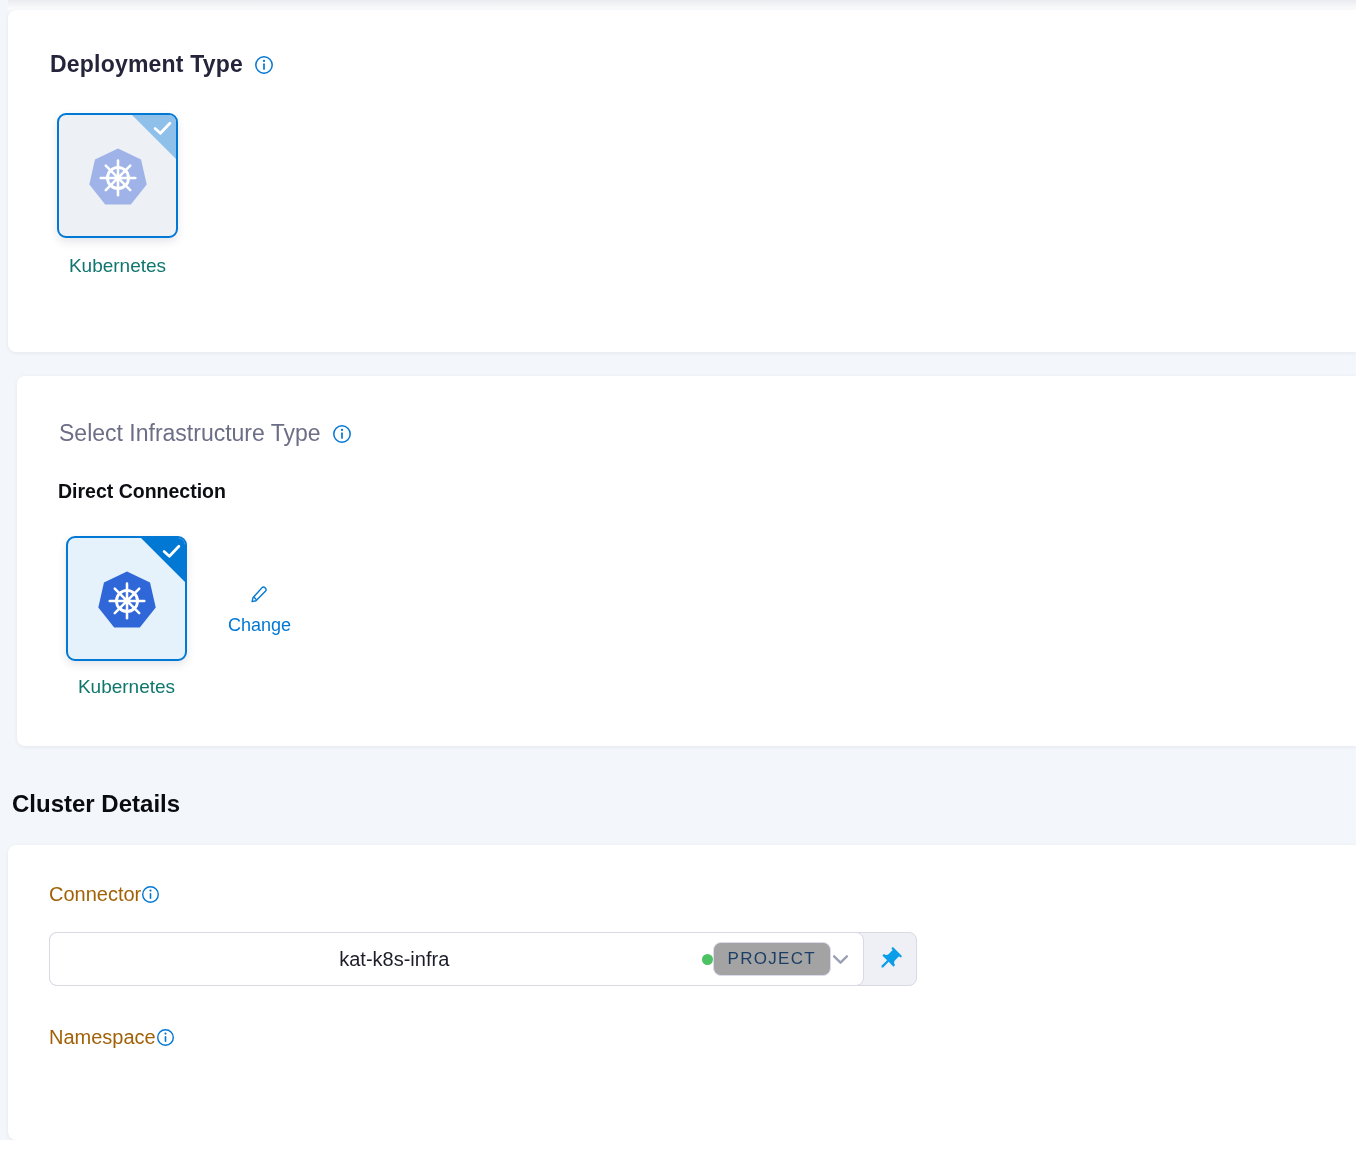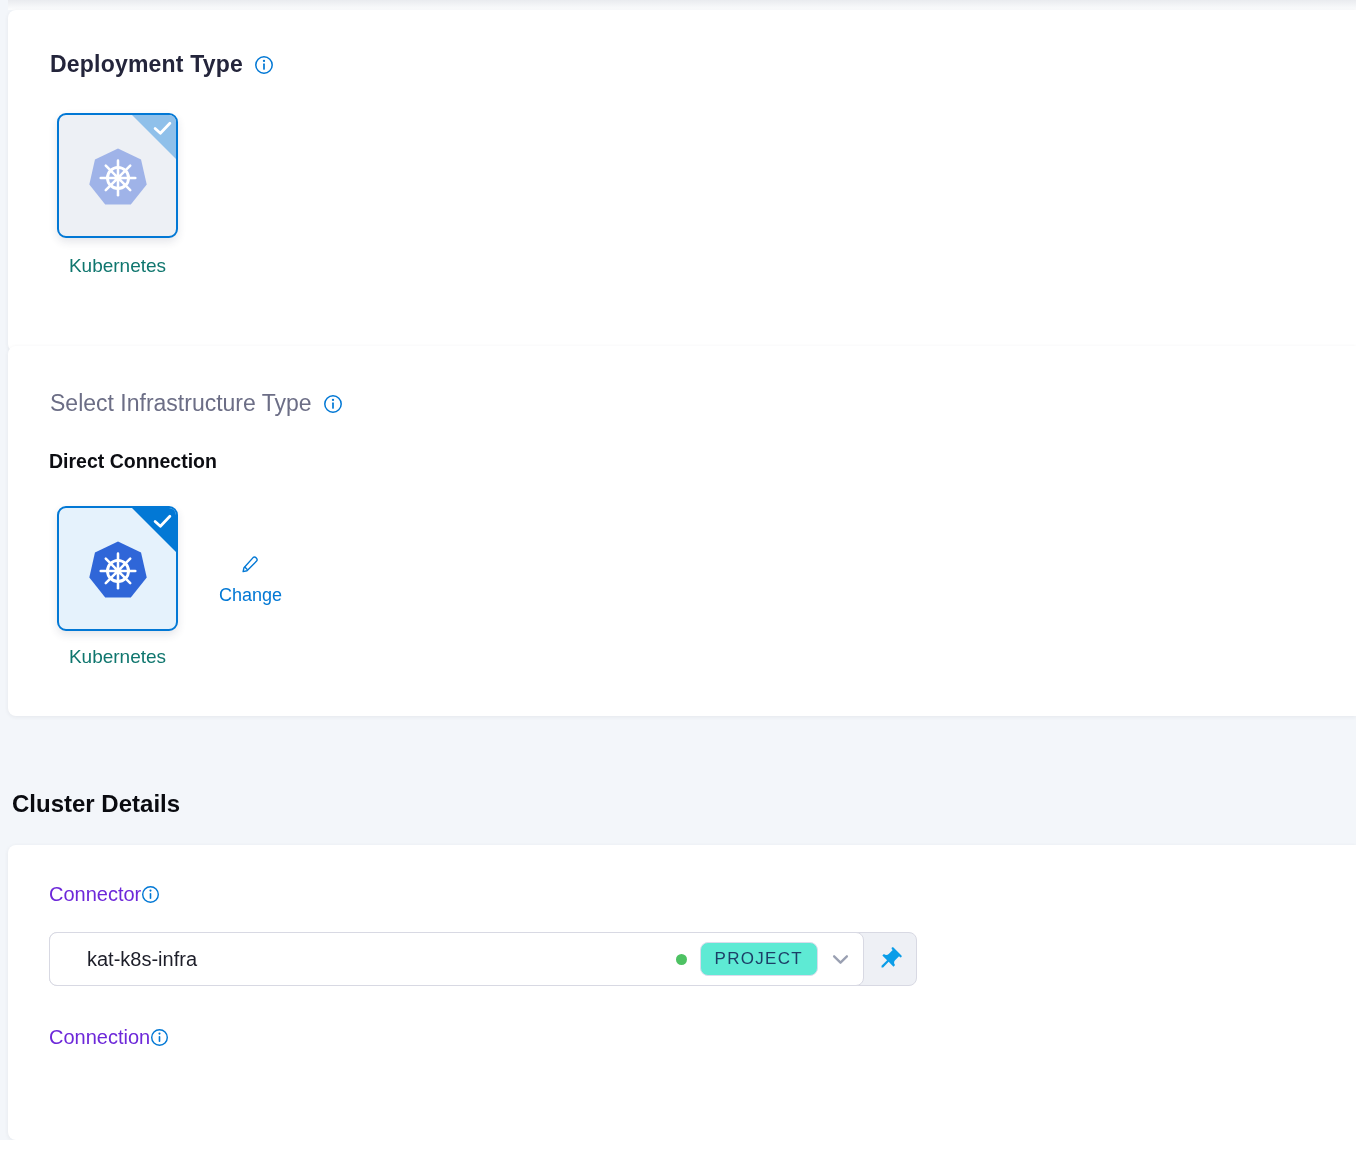--- a/index.html
+++ b/index.html
@@ -9,21 +9,21 @@
     background:#f3f6fa;
     font-family:"Liberation Sans", sans-serif;
     -webkit-font-smoothing:antialiased;
   }
   .card {
     position:absolute; left:8px; right:0; background:#ffffff;
     border-radius:8px 0 0 8px;
     box-shadow:0 1px 4px rgba(40,41,61,0.07);
   }
   .card1 { top:10px; height:342px; }
-  .card2 { top:346px; height:370px; }
+  .card2 { top:376px; height:370px;margin-left:9px; }
   .card3 { top:845px; height:295px; }
   .top-shade {
     position:absolute; left:8px; right:0; top:0; height:10px;
     background:linear-gradient(#e9ebef, #fcfdfe);
   }
   .footer-white { position:absolute; left:0; right:0; top:1140px; height:26px; background:#ffffff; }
 
   .section-head { position:absolute; display:flex; align-items:center; gap:11px; }
   .head-dep   { left:42px; top:41px; }
   .head-infra { left:42px; top:44px; }
@@ -79,41 +79,42 @@
   .pencil svg { width:21px; height:21px; }
 
   .cluster-title {
     position:absolute; left:8px; top:786px; margin:4px;
     font-size:24px; font-weight:700; color:#0a0b10;
   }
 
   .field-label {
     position:absolute; left:41px;
     display:flex; align-items:center; gap:0;
-    font-size:20px; font-weight:500; color:#6d28d9;
+    font-size:20px; font-weight:500; color:#a16207;
   }
   .label-conn { top:38px; }
   .label-ns   { top:181px; }
 
   .input-wrap {
     position:absolute; left:41px; width:868px; height:54px;
     border:1px solid #d8d9e3; border-radius:8px; background:#eef0f5;
   }
   .wrap-conn { top:87px; }
   .wrap-ns   { top:230px; }
   .input-main {
     position:absolute; left:-1px; top:-1px; height:54px; width:815px;
     background:#fff; border:1px solid #d8d9e3; border-radius:8px;
-    display:flex; align-items:center; padding:0 14px 0 37px; gap:13px;
+    display:flex; align-items:center; padding:0 14px 0 37px; 
     cursor:pointer;
+    text-align:center;
   }
   .input-value { flex:1; font-size:20px; color:#1d1e29; }
   .dot { width:11px; height:11px; border-radius:50%; background:#4dc263; flex:none; }
   .scope-badge {
-    border:1px solid #dadcec; border-radius:8px; background:#5eead4;
+    border:1px solid #dadcec; border-radius:8px; background:#a3a3a3;
     color:#1c3e66; font-size:17px; font-weight:500; letter-spacing:1.3px;
     padding:6px 14px; flex:none;
   }
   .chev { color:#9aa0b2; display:flex; margin-left:1px; cursor:pointer; }
   .chev svg { width:17px; height:11px; }
   .pin-btn {
     position:absolute; right:0; top:0; width:53px; height:100%;
     border:none; background:transparent; display:flex;
     align-items:center; justify-content:center; cursor:pointer; padding:0;
   }
@@ -235,21 +236,21 @@
       </span>
     </div>
     <button class="pin-btn">
       <svg viewBox="0 0 24 24">
           <path d="M16 9V4h1c.55 0 1-.45 1-1s-.45-1-1-1H7c-.55 0-1 .45-1 1s.45 1 1 1h1v5c0 1.66-1.34 3-3 3v2h5.97v7l1 1 1-1v-7H19v-2c-1.66 0-3-1.34-3-3z" fill="#0b9de8" transform="rotate(45 12 12)"></path>
         </svg>
     </button>
   </div>
 
   <div class="field-label label-ns">
-    <span>Connection</span>
+    <span>Namespace</span>
     <span class="info info-sm">
       <svg viewBox="0 0 20 20">
           <circle cx="10" cy="10" r="8.2" fill="none" stroke="currentColor" stroke-width="1.5"></circle>
           <line x1="10" y1="9.2" x2="10" y2="14" stroke="currentColor" stroke-width="1.7" stroke-linecap="round"></line>
           <circle cx="10" cy="5.9" r="1.15" fill="currentColor"></circle>
         </svg>
     </span>
   </div>
 </section>
 

